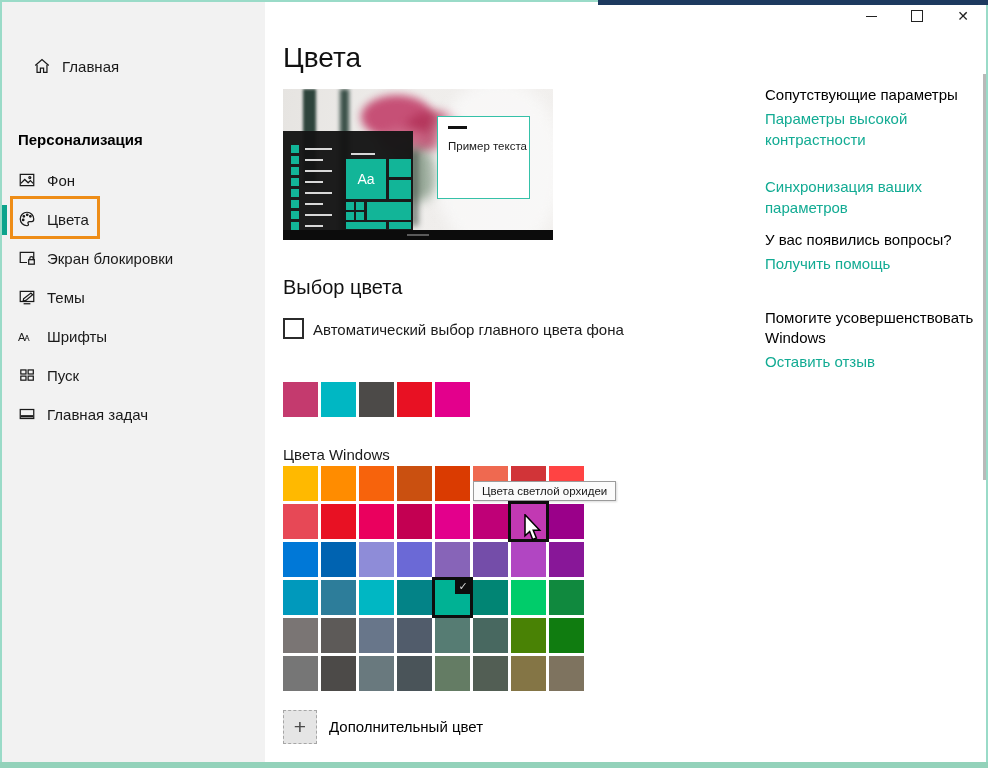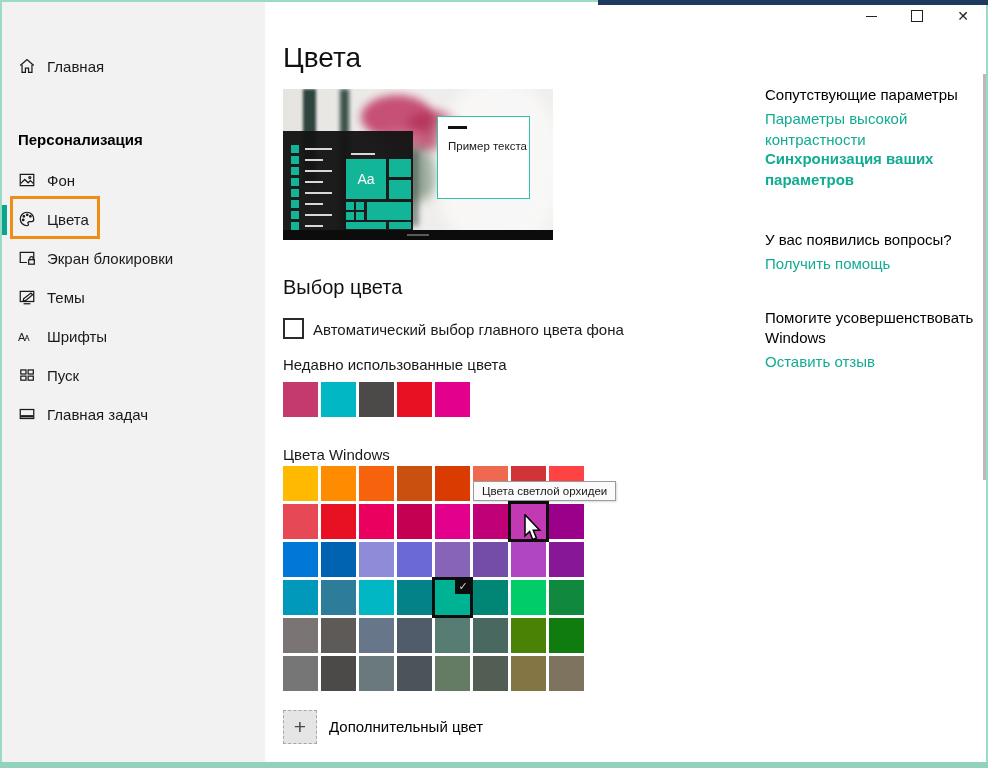--- a/index.html
+++ b/index.html
@@ -16,21 +16,21 @@
   .back-btn{position:absolute;left:12px;top:2px;width:28px;height:26px;font-size:16px;color:#1a1a1a;text-align:center;line-height:26px;cursor:default;}
   .win-title{position:absolute;left:60px;top:7px;font-size:12px;color:#000;}
   .win-controls{position:absolute;right:0;top:0;display:flex;}
   .win-btn{width:46px;height:28px;display:flex;align-items:center;justify-content:center;}
   .glyph-min{width:11px;height:0;border-top:1px solid #222;}
   .glyph-max{width:10px;height:10px;border:1px solid #222;}
   .glyph-close{font-size:14px;color:#222;line-height:1;}
 
   
   .sidebar{position:absolute;left:2px;top:2px;width:263px;height:760px;background:#f2f2f2;z-index:1;}
-  .home-row{position:absolute;left:0;top:50px;width:100%;height:28px;}
+  .home-row{position:absolute;left:15px;top:50px;width:100%;height:28px;}
   .home-row .nav-icon{left:16px;}
   .home-row .nav-label{left:45px;}
   .searchbox{position:absolute;left:14px;top:84px;width:236px;height:24px;background:#fff;border:2px solid #8a8a8a;box-sizing:border-box;}
   .searchbox input{position:absolute;left:6px;top:1px;width:190px;height:18px;border:0;outline:0;font-family:"Liberation Sans",sans-serif;font-size:13.5px;color:#333;background:transparent;}
   .searchbox input::placeholder{color:#4d4d4d;opacity:1;}
   .search-ic{position:absolute;right:5px;top:2px;}
   .section-header{position:absolute;left:16px;top:129px;font-size:15px;font-weight:bold;color:#000;}
   .nav-list{position:absolute;left:0;top:158px;width:100%;}
   .nav-item{position:relative;height:39px;width:100%;}
   .nav-icon{position:absolute;left:16px;top:50%;transform:translateY(-50%);width:18px;height:18px;color:#1a1a1a;}
@@ -244,21 +244,20 @@
       </div>
     </div>
 
     <div class="h2" style="top:244px;">Выбор цвета</div>
 
     <div class="checkbox-row">
       <span class="checkbox"></span>
       <span class="checkbox-label">Автоматический выбор главного цвета фона</span>
     </div>
 
-    <div class="small-heading" style="top:324px;">Недавно использованные цвета</div>
     <div class="swatch-row" id="recent-swatches">
         <div class="swatch" style="left: 0px; background: rgb(196, 58, 110);"></div>
         <div class="swatch" style="left: 38px; background: rgb(0, 183, 195);"></div>
         <div class="swatch" style="left: 76px; background: rgb(76, 74, 72);"></div>
         <div class="swatch" style="left: 114px; background: rgb(232, 17, 35);"></div>
         <div class="swatch" style="left: 152px; background: rgb(227, 0, 140);"></div>
       </div>
 
     <div class="small-heading" style="top:414px;">Цвета Windows</div>
     <div class="grid" id="color-grid">
@@ -322,21 +321,21 @@
     </div>
 
     <div class="plus-btn">
         <span>+</span>
       </div>
     <div class="plus-label">Дополнительный цвет</div>
 
     <div class="aside-head" style="left:500px;top:53px;">Сопутствующие параметры</div>
     <div id="related-links">
         <div class="aside-link" style="left: 500px; top: 76px;">Параметры высокой контрастности</div>
-        <div class="aside-link" style="left: 500px; top: 116px; font-weight: bold;">Синхронизация ваших параметров</div>
+        <div class="aside-link" style="left: 500px; top: 144px;">Синхронизация ваших параметров</div>
       </div>
     <div class="aside-head" style="left:500px;top:198px;">У вас появились вопросы?</div>
     <div class="aside-link" style="left:500px;top:221px;">Получить помощь</div>
     <div class="aside-head" style="left:500px;top:276px;">Помогите усовершенствовать Windows</div>
     <div class="aside-link" style="left:500px;top:319px;">Оставить отзыв</div>
 
     <div class="scrollbar"></div>
   </div>
 </div>
 

